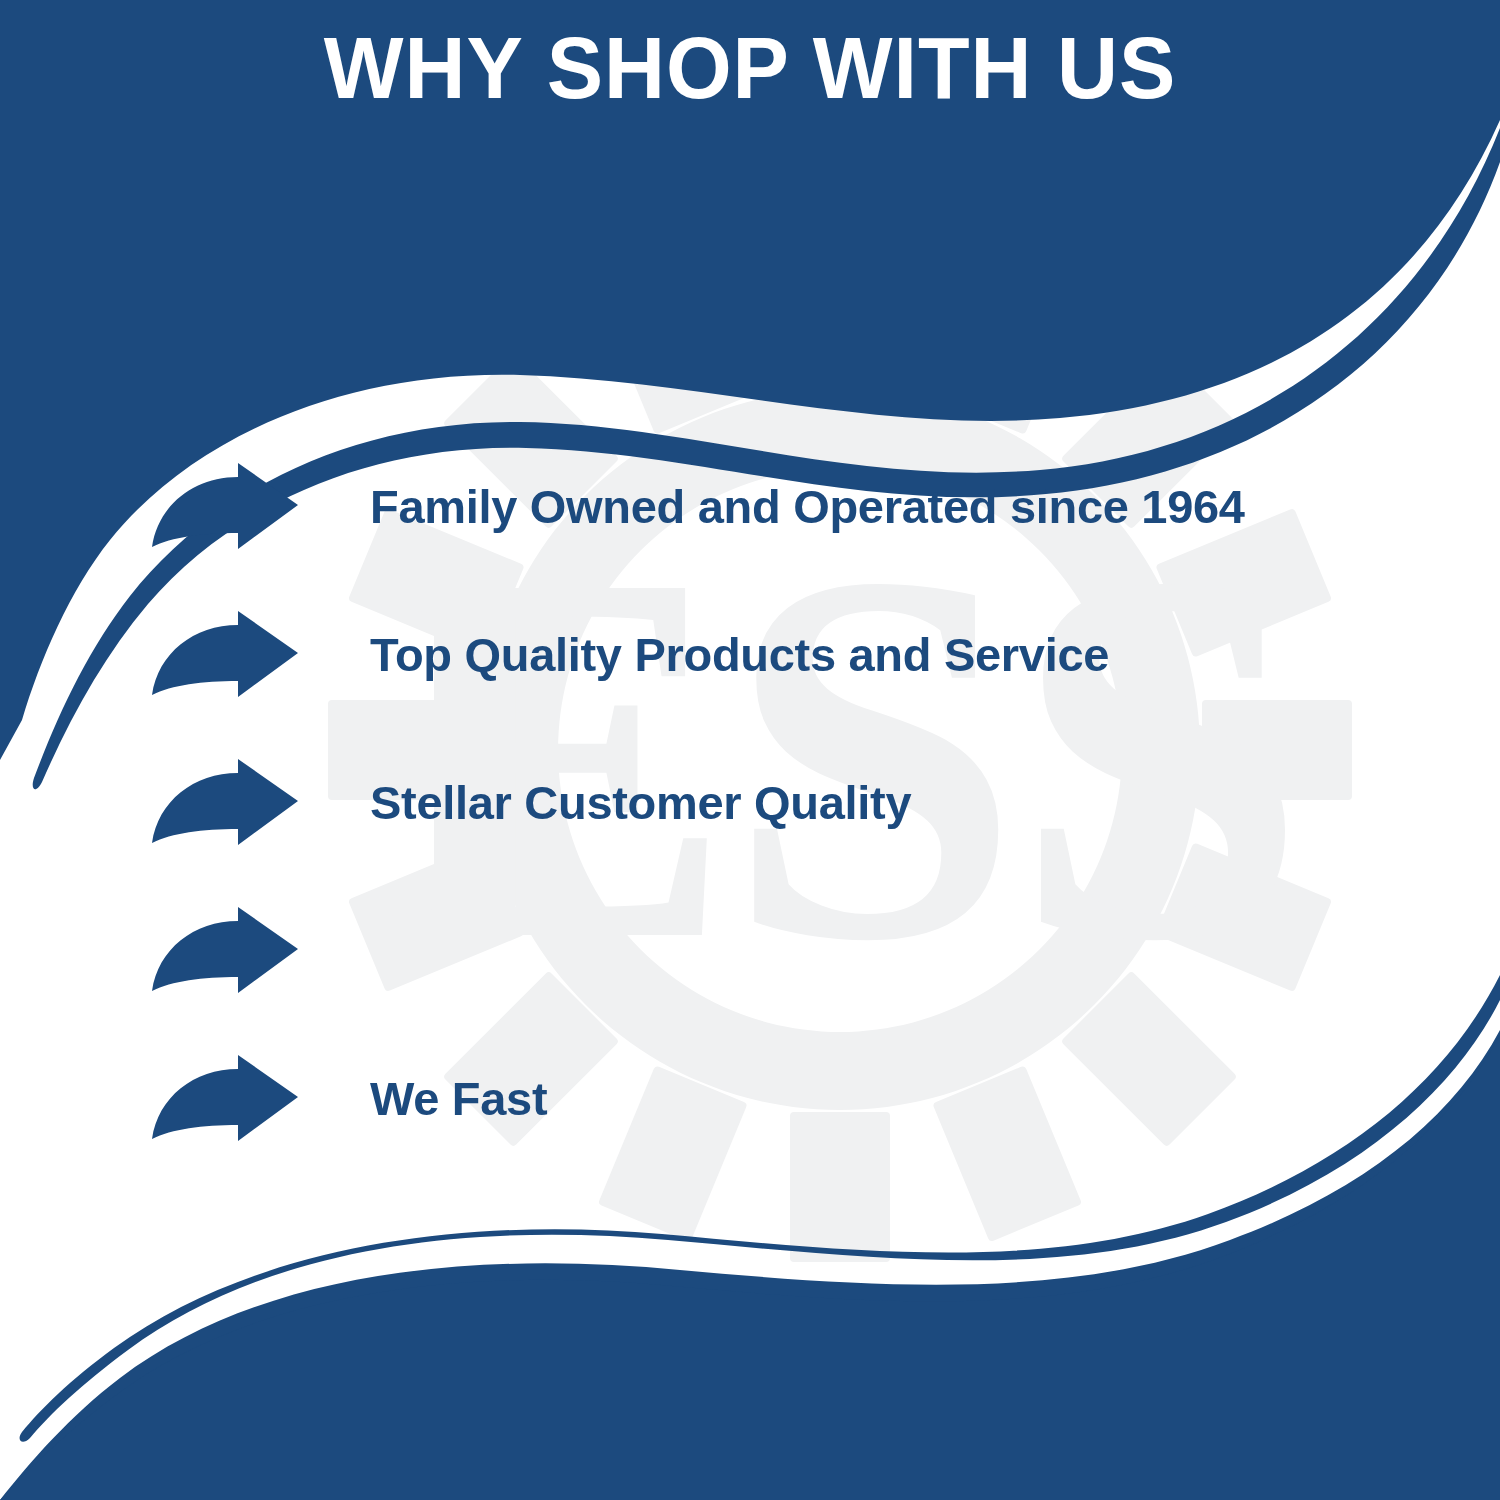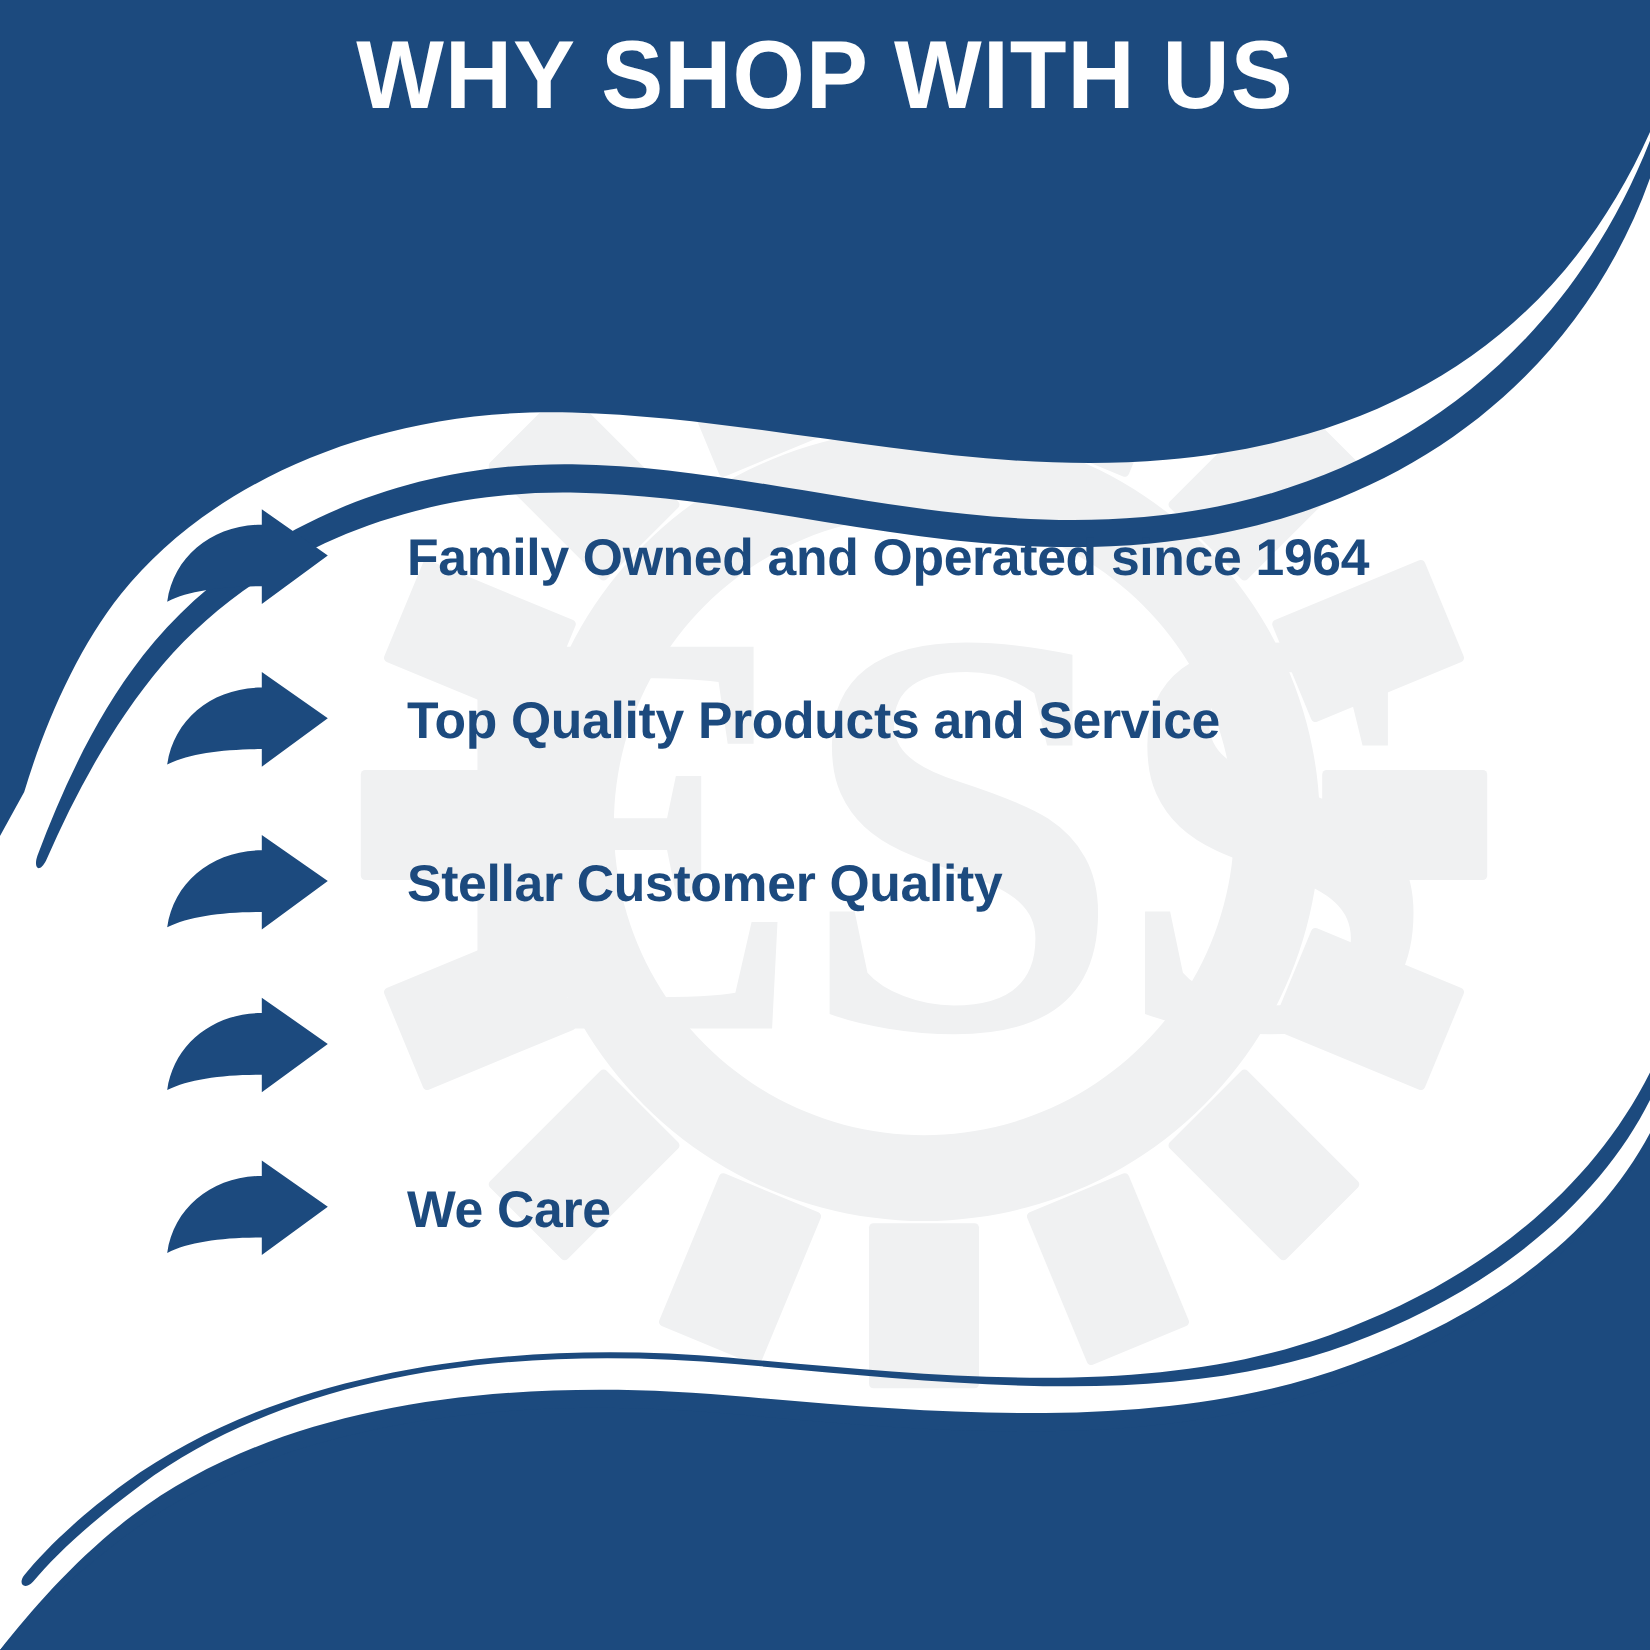--- a/index.html
+++ b/index.html
@@ -195,21 +195,21 @@
     <div class="benefit-row">
       <svg class="arrow-icon" viewBox="0 0 150 92" xmlns="http://www.w3.org/2000/svg">
         <path fill="#1c4a7e" d="M2 86
                  C8 44, 44 16, 88 16
                  L88 2
                  L148 44
                  L88 88
                  L88 72
                  C52 72, 22 76, 2 86 Z"></path>
       </svg>
-      <div class="benefit-text">We Care</div>
+      <div class="benefit-text">We Fast</div>
     </div>
 
   </div>
 
   <svg id="deco-bottom" class="layer" viewBox="0 0 1500 1500" xmlns="http://www.w3.org/2000/svg">
 
     <path fill="#1c4a7e" d="M1500 1105
              C1430 1210, 1330 1290, 1200 1330
              C1050 1376, 860 1382, 700 1400
              C500 1422, 300 1440, 150 1478

